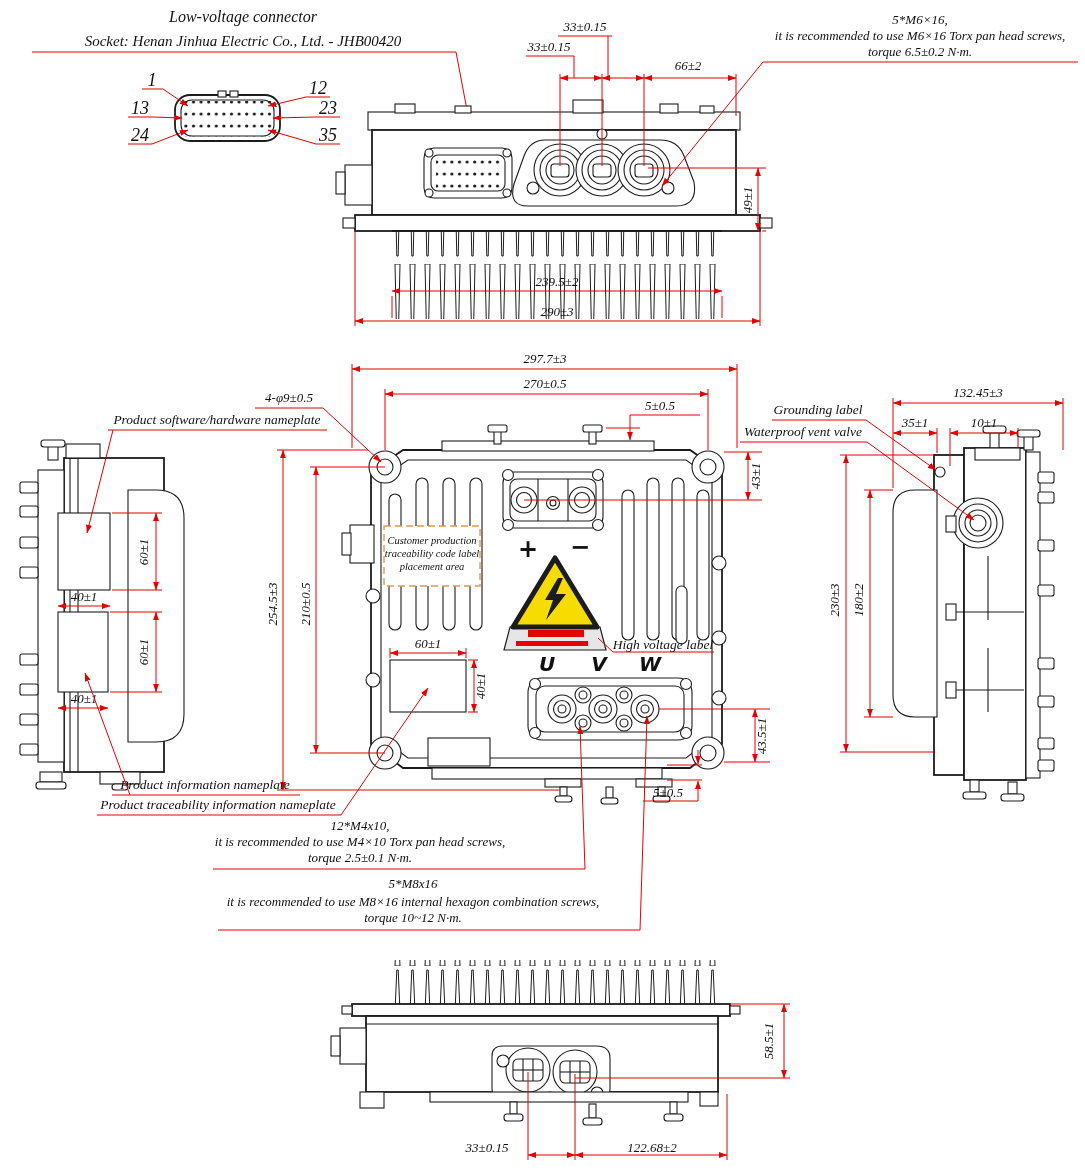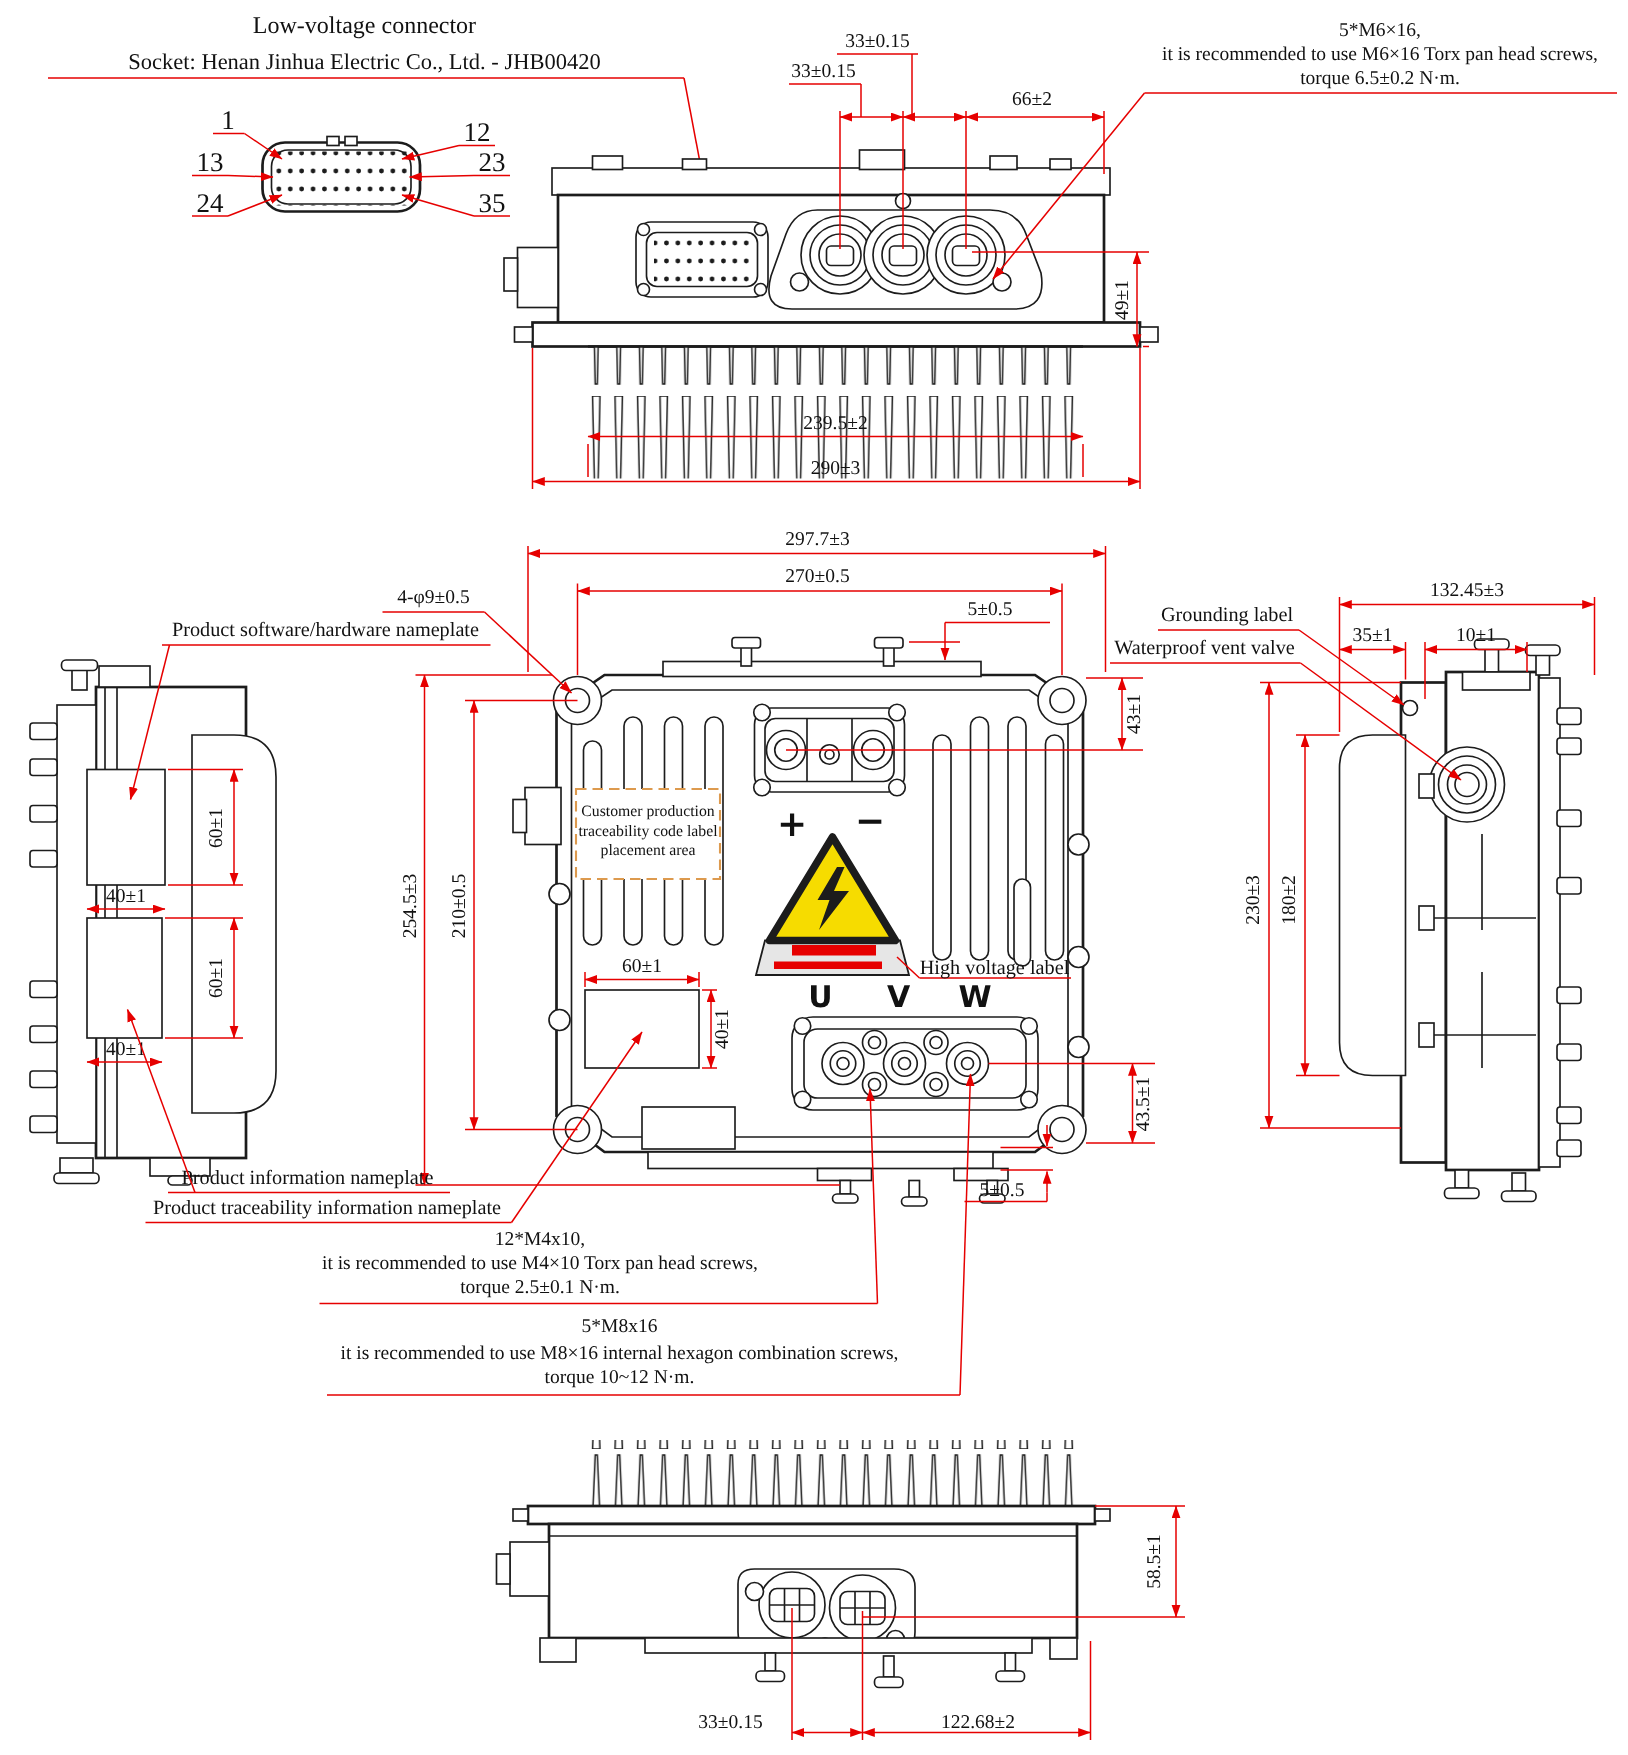--- a/index.html
+++ b/index.html
@@ -1,16 +1,16 @@
 <!DOCTYPE html>
 <html><head>
 <meta charset="utf-8">
 <style>
   html,body{margin:0;padding:0;background:#ffffff;}
-  .stage{width:1085px;height:1170px;position:relative;background:#fff;}
+  .stage{width:1085px;height:1170px;position:relative;background:#fff;font-style:italic;}
   text{font-family:"Liberation Serif","DejaVu Serif",serif;fill:#111;}
   .d{font-size:13px;}
   .lbl{font-size:13.5px;}
   .ttl{font-size:16px;}
   .sub{font-size:15px;}
   .pin{font-size:18px;}
   .note{font-size:13px;}
   .area{font-size:10.5px;}
   .uvw{font-family:"DejaVu Sans","Liberation Sans",sans-serif;font-weight:bold;font-size:20px;}
   .pm{font-family:"DejaVu Sans","Liberation Sans",sans-serif;font-size:24px;font-weight:bold;}

